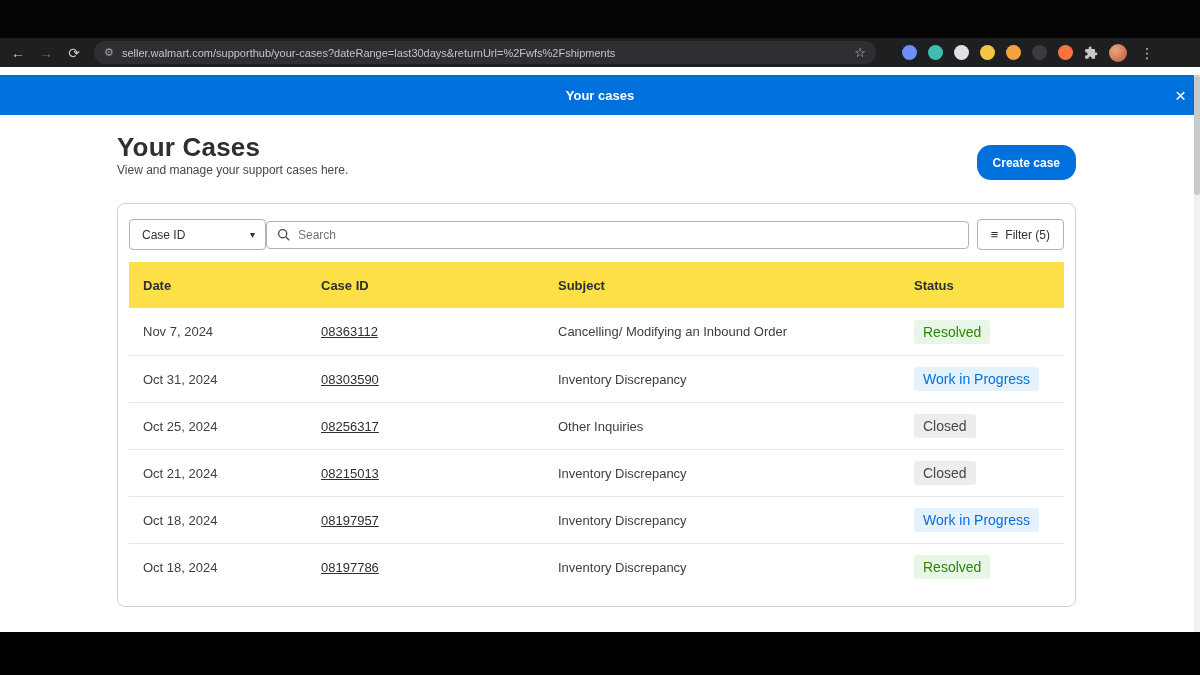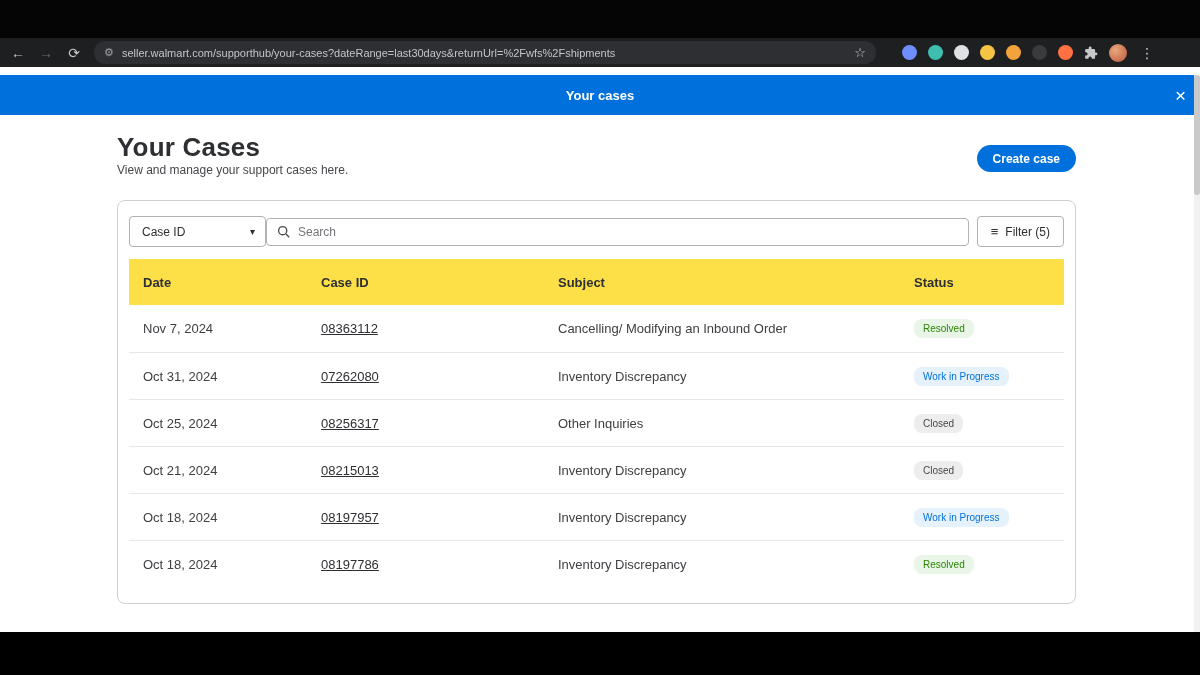--- a/index.html
+++ b/index.html
@@ -41,21 +41,21 @@
     color:#fff; font-size:19px; line-height:1; cursor:pointer; background:none; border:none;
   }
   
   .content { height:517px; background:#fff; overflow:hidden; }
   .page { width:959px; margin-left:117px; }
   .page-head { display:flex; justify-content:space-between; align-items:flex-start; margin-top:17px; }
   .page-title { font-size:26px; font-weight:bold; color:#2e2f32; letter-spacing:.2px; }
   .page-sub { font-size:12px; color:#46474a; margin-top:0; }
   .btn-primary {
     border:none; color:#fff; font-size:12px; font-weight:bold;
-    height:27px; padding:0 16px; border-radius:14px; cursor:pointer; margin-top:13px;
+    height:35px; padding:0 16px; border-radius:14px; cursor:pointer; margin-top:13px;
     font-family:"Liberation Sans", sans-serif;
   }
   
   .card {
     margin-top:23px; border:1px solid #cfd0d2; border-radius:8px;
     padding:15px 11px 16px 11px; background:#fff;
   }
   .controls { display:flex; align-items:center; }
   .select {
     width:137px; height:31px; border:1px solid #b1b2b4; border-radius:4px;
@@ -82,21 +82,21 @@
   .btn-filter .f-ico { font-size:13px; }
   
   .thead, .trow {
     display:grid; grid-template-columns:178px 237px 356px 1fr;
     align-items:center; padding:0 14px;
   }
   .thead { background:#fde047; height:46px; margin-top:12px; font-size:13px; font-weight:bold; color:#2e2f32; }
   .trow { height:47px; font-size:13px; color:#3f4043; border-top:1px solid #e7e8e9; }
   .trow:first-of-type { border-top:none; }
   .link { color:#2e2f32; text-decoration:underline; cursor:pointer; }
-  .badge { display:inline-block; font-size:10px; padding:4px 9px; border-radius:8px; white-space:nowrap; }
+  .badge { display:inline-block; font-size:14px; padding:4px 9px; border-radius:3px; white-space:nowrap; }
   .badge[data-status="resolved"]   { background:#e9f5e7; color:#2a8703; }
   .badge[data-status="in-progress"]{ background:#e5f1fb; color:#0071dc; }
   .badge[data-status="closed"]     { background:#ededee; color:#46474a; }
   
   .bottom-bar { position:absolute; left:0; bottom:0; width:100%; height:43px; background:#000; }
   .scrollbar { position:absolute; right:0; top:75px; bottom:43px; width:6px; background:#f1f1f1; }
   .scroll-thumb { width:6px; height:120px; background:#c9c9c9; border-radius:3px; cursor:grab; }
 </style>
 </head>
 <body>
@@ -173,21 +173,21 @@
 
       <div>
         <div class="trow">
           <span>Nov 7, 2024</span>
           <a class="link">08363112</a>
           <span>Cancelling/ Modifying an Inbound Order</span>
           <span><span class="badge" data-status="resolved">Resolved</span></span>
         </div>
         <div class="trow">
           <span>Oct 31, 2024</span>
-          <a class="link">07262080</a>
+          <a class="link">08303590</a>
           <span>Inventory Discrepancy</span>
           <span><span class="badge" data-status="in-progress">Work in Progress</span></span>
         </div>
         <div class="trow">
           <span>Oct 25, 2024</span>
           <a class="link">08256317</a>
           <span>Other Inquiries</span>
           <span><span class="badge" data-status="closed">Closed</span></span>
         </div>
         <div class="trow">

